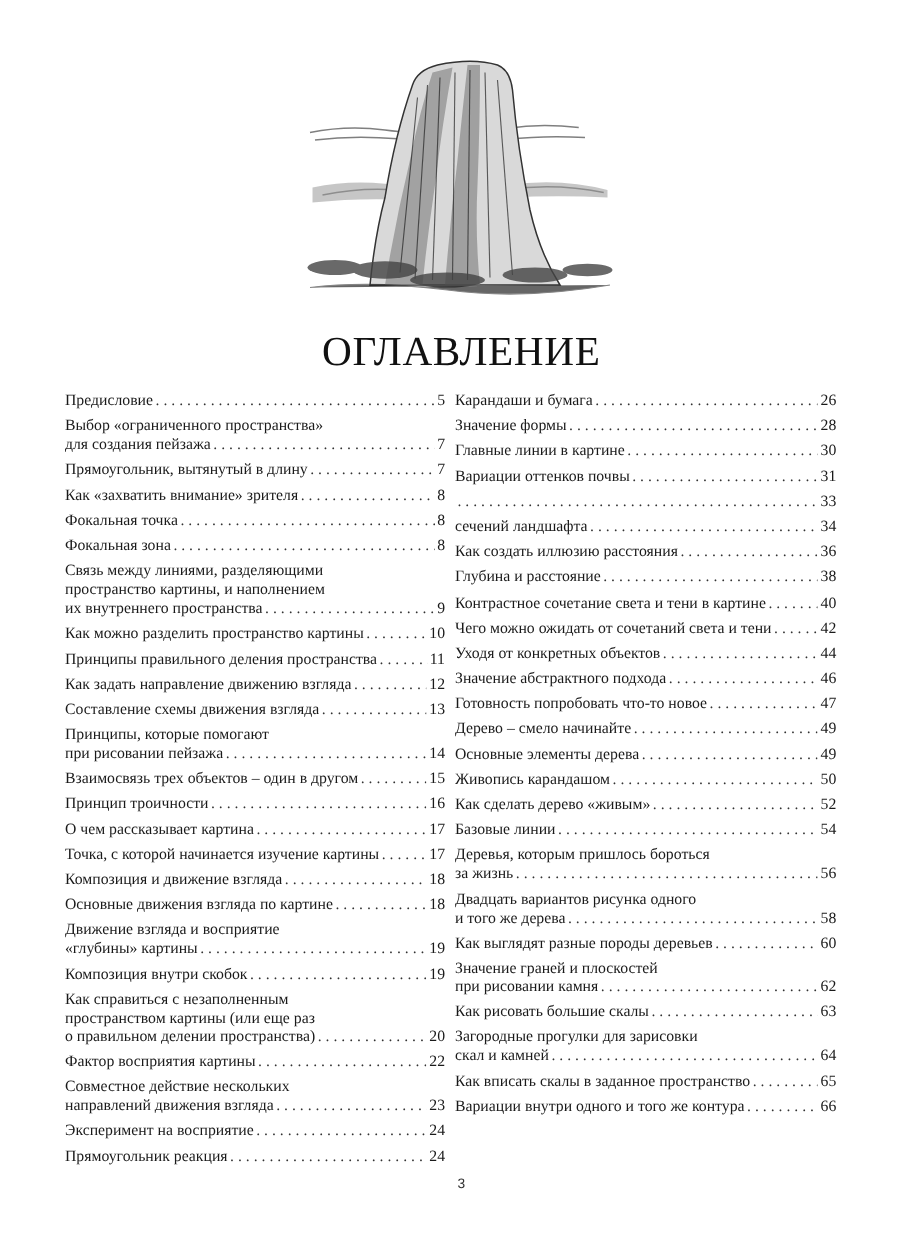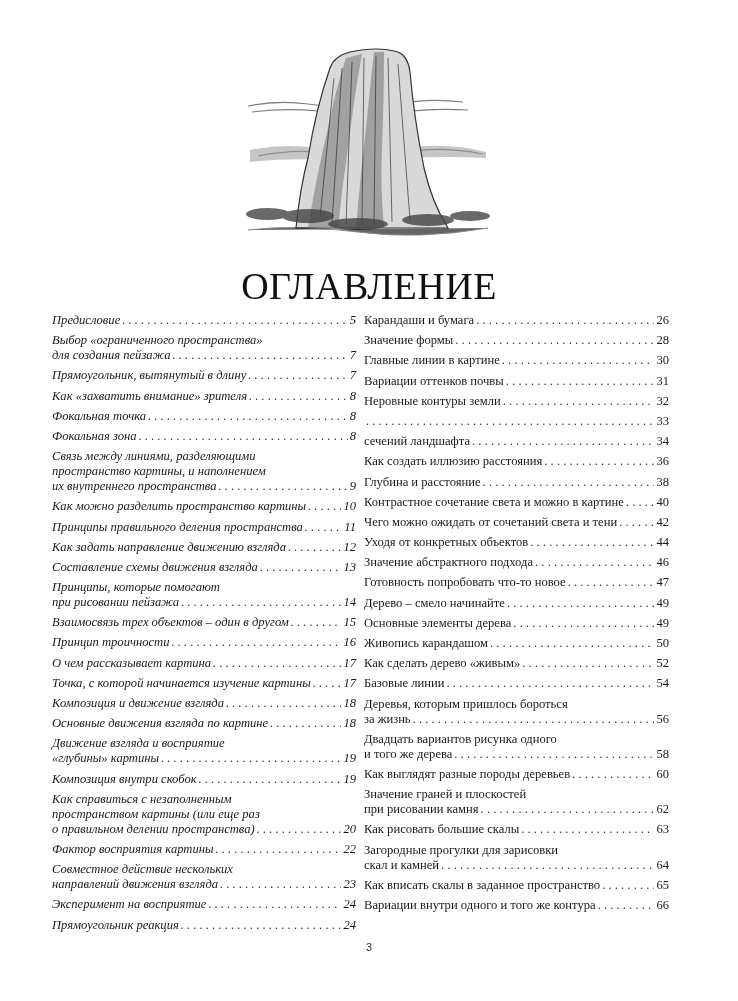--- a/index.html
+++ b/index.html
@@ -1,22 +1,22 @@
 <!DOCTYPE html>
 <html><head>
 <meta charset="utf-8">
 <style>
   html, body { margin:0; padding:0; background:#ffffff; }
   body { width:738px; height:1001px; position:relative; overflow:hidden;
          font-family:"Liberation Serif", "DejaVu Serif", serif; color:#1a1a1a; }
   .illustration { position:absolute; left:238px; top:38px; width:258px; height:200px; }
   .title { position:absolute; left:0; width:738px; top:264px; text-align:center;
-           font-size:38px; letter-spacing:0.5px; font-weight:normal; color:#111; }
+           font-size:33px; letter-spacing:0.5px; font-weight:normal; color:#111; }
   .col { position:absolute; top:313px; width:304px; }
-  .col.left { left:52px;font-style:italic; }
+  .col.left { left:52px; }
   .col.right { left:364px; width:305px; }
   .entry { display:flex; flex-direction:column; margin-bottom:5.2px; font-size:12.6px; line-height:15px; }
   .entry .pre { white-space:nowrap; }
   .entry .last { display:flex; align-items:baseline; white-space:nowrap; }
   .entry .last .t { flex:0 0 auto; }
   .entry .last .dots { flex:1 1 auto; overflow:hidden; margin:0 2px; letter-spacing:2.4px; color:#333; }
   .entry .last .dots::before { content:". . . . . . . . . . . . . . . . . . . . . . . . . . . . . . . . . . . . . . . . . . . . . . . . . . . . . . . . . . . . . . . . . ."; letter-spacing:0; }
   .entry .last .p { flex:0 0 auto; text-align:right; }
   .page-number { position:absolute; top:941px; left:0; width:738px; text-align:center;
                  font-family:"Liberation Sans", sans-serif; font-size:11px; color:#333; }
@@ -277,27 +277,20 @@
     </div>
     <div class="entry">
       <div class="last">
         <span class="t">Вариации оттенков почвы</span>
         <span class="dots"></span>
         <span class="p">31</span>
       </div>
     </div>
     <div class="entry">
       <div class="last">
-        <span class="t">Неровные контуры земли</span>
-        <span class="dots"></span>
-        <span class="p">32</span>
-      </div>
-    </div>
-    <div class="entry">
-      <div class="last">
         <span class="dots"></span>
         <span class="p">33</span>
       </div>
     </div>
     <div class="entry">
       <div class="last">
         <span class="t">сечений ландшафта</span>
         <span class="dots"></span>
         <span class="p">34</span>
       </div>
@@ -311,21 +304,21 @@
     </div>
     <div class="entry">
       <div class="last">
         <span class="t">Глубина и расстояние</span>
         <span class="dots"></span>
         <span class="p">38</span>
       </div>
     </div>
     <div class="entry">
       <div class="last">
-        <span class="t">Контрастное сочетание света и можно в картине</span>
+        <span class="t">Контрастное сочетание света и тени в картине</span>
         <span class="dots"></span>
         <span class="p">40</span>
       </div>
     </div>
     <div class="entry">
       <div class="last">
         <span class="t">Чего можно ожидать от сочетаний света и тени</span>
         <span class="dots"></span>
         <span class="p">42</span>
       </div>

